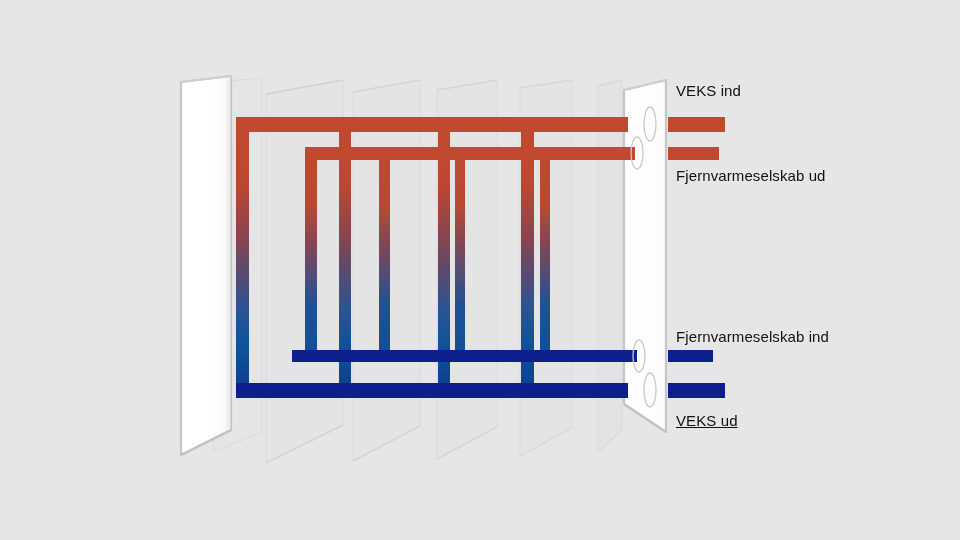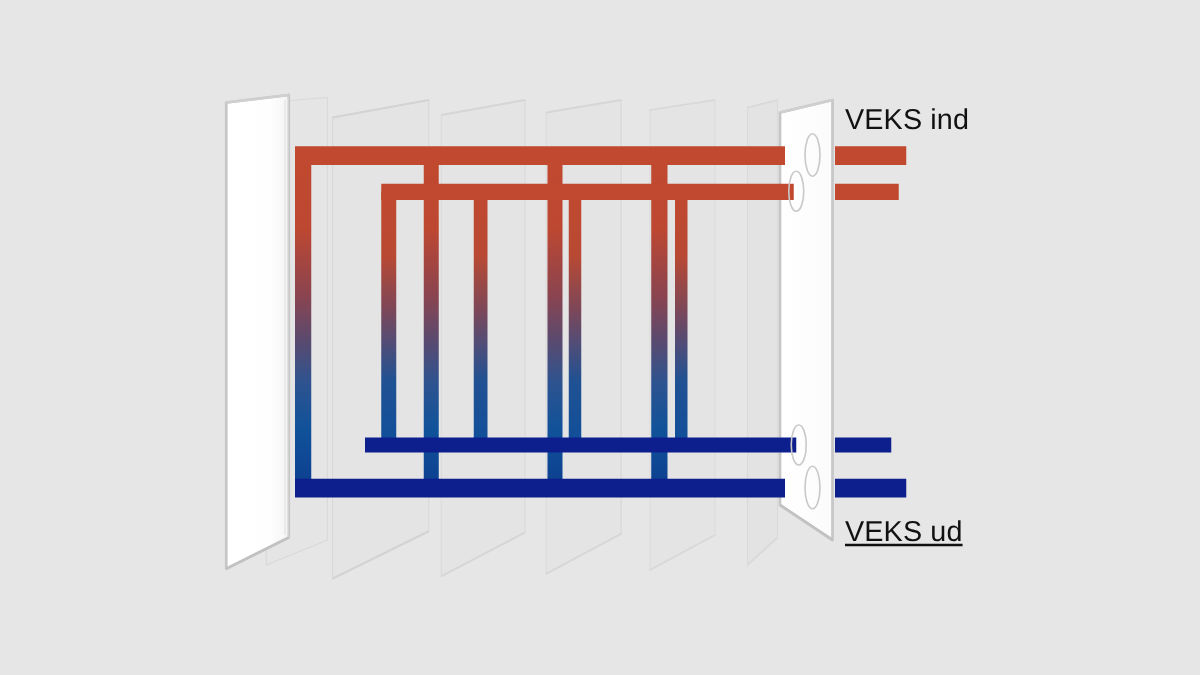--- a/index.html
+++ b/index.html
@@ -22,21 +22,21 @@
   }
   #scene {
     position: absolute;
     left: 0; top: 0;
     width: 960px;
     height: 540px;
   }
   .label {
     position: absolute;
     font-family: "Liberation Sans", sans-serif;
-    font-size: 23px;
+    font-size: 15px;
     font-weight: 400;
     color: #111111;
     white-space: nowrap;
     letter-spacing: 0.1px;
   }
   #label-veks-ind   { left: 676px; top: 82px; }
   #label-fjv-ud     { left: 676px; top: 167px; }
   #label-fjv-ind    { left: 676px; top: 328px; }
   #label-veks-ud    { left: 676px; top: 412px; text-decoration: underline; }
 </style>
@@ -162,17 +162,19 @@
       <ellipse cx="637" cy="153" rx="6" ry="16"></ellipse>
       <ellipse cx="639" cy="356" rx="6" ry="16"></ellipse>
       <ellipse cx="650" cy="390" rx="6" ry="17"></ellipse>
     </g>
 
     <path d="M 228 80 L 231 76 L 231 430 L 228 428 Z" fill="#f2f2f2" opacity="0.35"></path>
   </svg>
 
   <div class="label" id="label-veks-ind">VEKS ind</div>
 
+  <div class="label" id="label-fjv-ud">Fjernvarmeselskab ud</div>
 
+  <div class="label" id="label-fjv-ind">Fjernvarmeselskab ind</div>
 
   <div class="label" id="label-veks-ud">VEKS ud</div>
 
 </div>
 
 </body></html>

